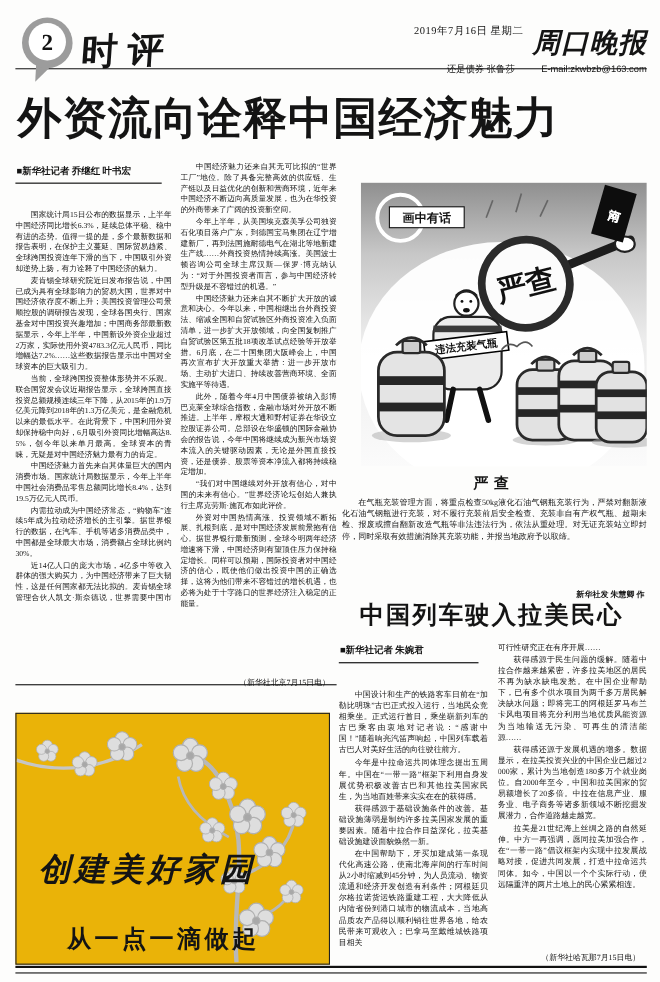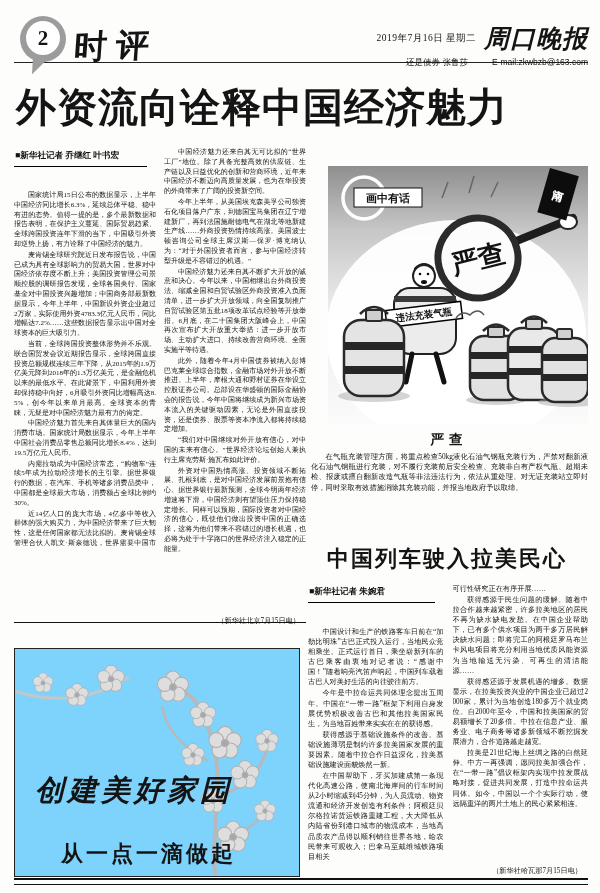--- a/index.html
+++ b/index.html
@@ -14,41 +14,41 @@
   .pin { position:absolute; left:20px; top:16px; width:50px; height:52px; z-index:2; }
   .pin-circle { position:absolute; left:0; top:0; width:46px; height:46px; background:#9c9c9c; border-radius:50%; }
   .pin-tail { position:absolute; left:10px; top:34px; width:0; height:0;
     border-left:5px solid transparent; border-right:16px solid transparent;
     border-top:26px solid #9c9c9c; transform:rotate(14deg); }
   .pin-num { position:absolute; left:6px; top:5px; width:34px; height:34px; border-radius:50%;
     background:#fff; text-align:center; line-height:34px; font-size:21px; font-weight:bold; }
   .section-title { position:absolute; left:74px; top:24px; font-size:33px; font-weight:900;
     letter-spacing:9px; transform:skewX(-6deg) rotate(-2deg); white-space:nowrap; }
   .masthead { position:absolute; right:12px; top:22px; text-align:right; }
-  .masthead-top { display:flex; align-items:center; justify-content:flex-end; gap:8px; }
+  .masthead-top { display:flex; align-items:flex-start; justify-content:flex-end; gap:8px; }
   .m-date { font-size:9.5px; letter-spacing:.5px; }
   .m-paper { font-size:25px; font-weight:900; font-style:italic; letter-spacing:1px; white-space:nowrap; }
   .masthead-bottom { display:flex; gap:24px; justify-content:flex-end; margin-top:2px;
     font-size:8.5px; font-family:"Liberation Sans","DejaVu Sans",sans-serif; }
   
   .headline { position:absolute; left:16px; top:80px; width:440px; font-size:40px;
     font-weight:900; letter-spacing:1px; white-space:nowrap; }
   .main-cols { position:absolute; left:14px; top:148px; width:292px; display:flex; gap:8px; }
   .col { width:142px; display:flex; flex-direction:column; }
   .col-1 { height:400px; } .col-2 { height:478px; }
   .byline { font-size:8.6px; font-weight:bold; border-bottom:1.6px solid #000;
     padding:2px 0 4px 1px; margin-bottom:24px; width:94%; white-space:nowrap; overflow:hidden; }
   .list { flex:1; overflow:hidden; }
   .para { font-size:7px; line-height:1.4; text-align:justify; text-indent:2em;
     word-break:break-all; margin:0 0 1px 0; }
   .dateline { font-size:7.2px; text-align:right; padding:2px 6px 0 0; }
   .mid-rule { position:absolute; left:14px; top:622px; width:292px; border-top:1.5px solid #111; }
   
   .ad { position:absolute; left:14px; top:648px; width:286px; height:229px;
-    border:1.5px solid #222; overflow:hidden; background:#7dd3fc; }
+    border:1.5px solid #222; overflow:hidden; background:#eab308; }
   .ad svg { position:absolute; left:0; top:0; }
   .ad-line1 { position:absolute; left:20px; top:122px; font-size:29px; font-weight:900;
     font-style:italic; letter-spacing:4px; white-space:nowrap; }
   .ad-line2 { position:absolute; left:46px; top:190px; font-size:22px; font-weight:900;
     letter-spacing:3px; white-space:nowrap; }
   
   .cartoon { position:absolute; left:328px; top:166px; width:260px; height:258px; }
   .caption-title { position:absolute; left:310px; top:431px; width:278px; text-align:center;
     font-size:13.5px; font-weight:900; letter-spacing:5px; }
   .caption-block { position:absolute; left:311px; top:452px; width:277px; height:94px;
@@ -204,20 +204,21 @@
         <path d="M128,152 q6,-8 14,-3 q8,-8 14,0" fill="none" stroke="#555" stroke-width="1.5"></path>
       </g>
     </svg>
   </div>
 
   <div class="caption-title">严查</div>
   <div class="caption-block">
     <div class="list">
         <p class="para">在气瓶充装管理方面，将重点检查50kg液化石油气钢瓶充装行为，严禁对翻新液化石油气钢瓶进行充装，对不履行充装前后安全检查、充装非自有产权气瓶、超期未检、报废或擅自翻新改造气瓶等非法违法行为，依法从重处理。对无证充装站立即封停，同时采取有效措施消除其充装功能，并报当地政府予以取缔。</p>
       </div>
+    <div class="credit">新华社发 朱慧卿 作</div>
   </div>
 
   <div class="a2-head">中国列车驶入拉美民心</div>
   <div class="a2-cols">
     <div class="a2col a2col-a">
       <div class="byline">■新华社记者 朱婉君</div>
       <div class="list">
           <p class="para">中国设计和生产的铁路客车日前在“加勒比明珠”古巴正式投入运行，当地民众竞相乘坐。正式运行首日，乘坐崭新列车的古巴乘客由衷地对记者说：“感谢中国！”随着响亮汽笛声响起，中国列车载着古巴人对美好生活的向往驶往前方。</p>
           <p class="para">今年是中拉命运共同体理念提出五周年。中国在“一带一路”框架下利用自身发展优势积极改善古巴和其他拉美国家民生，为当地百姓带来实实在在的获得感。</p>
           <p class="para">获得感源于基础设施条件的改善。基础设施薄弱是制约许多拉美国家发展的重要因素。随着中拉合作日益深化，拉美基础设施建设面貌焕然一新。</p>

